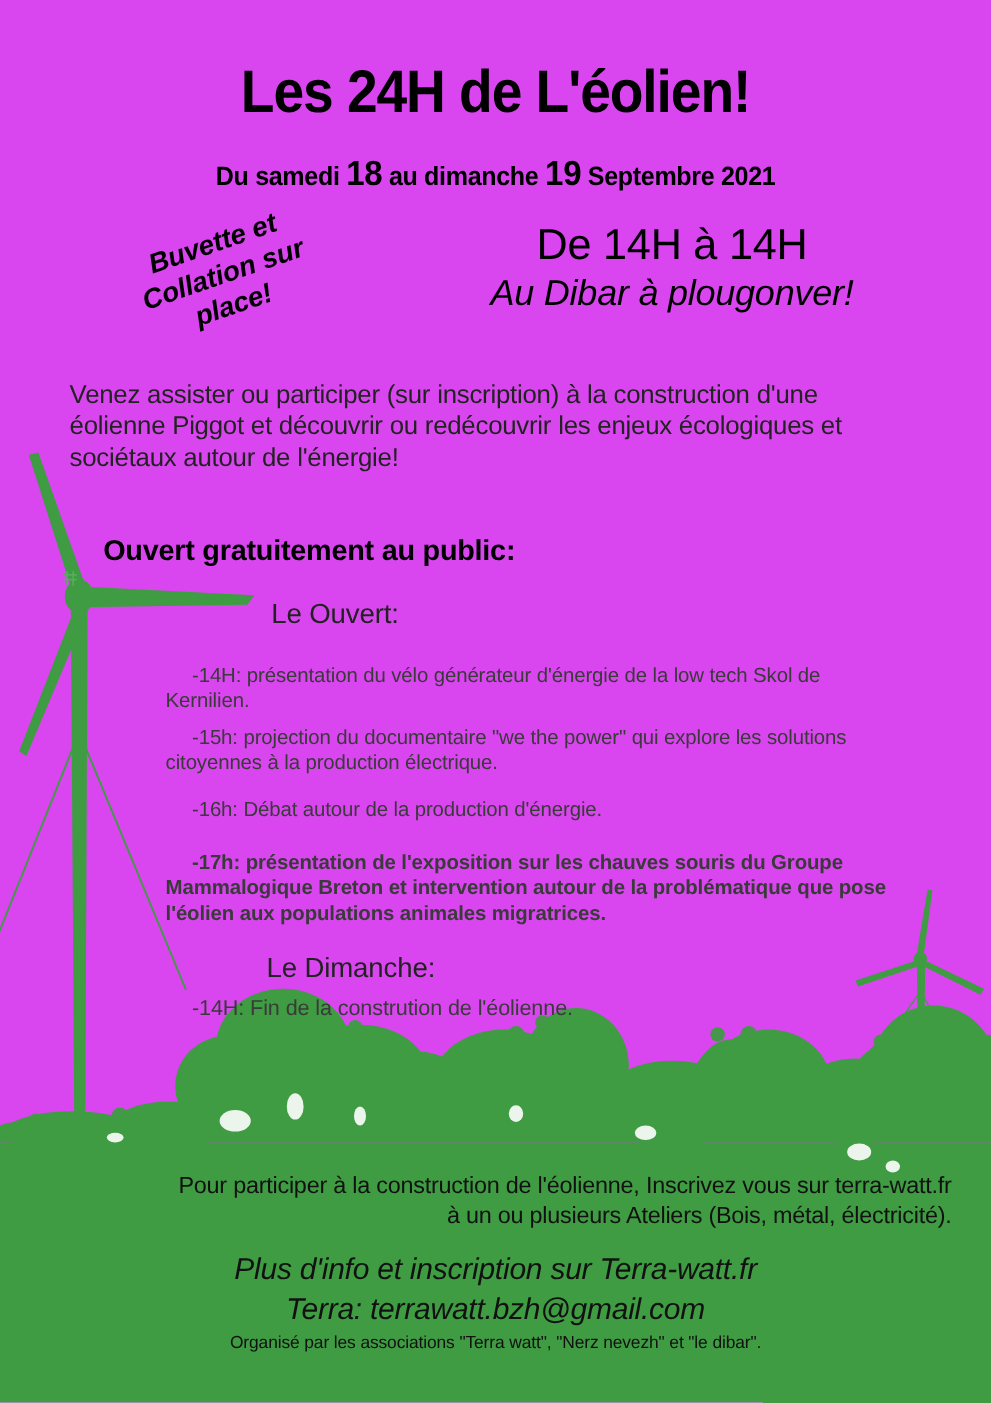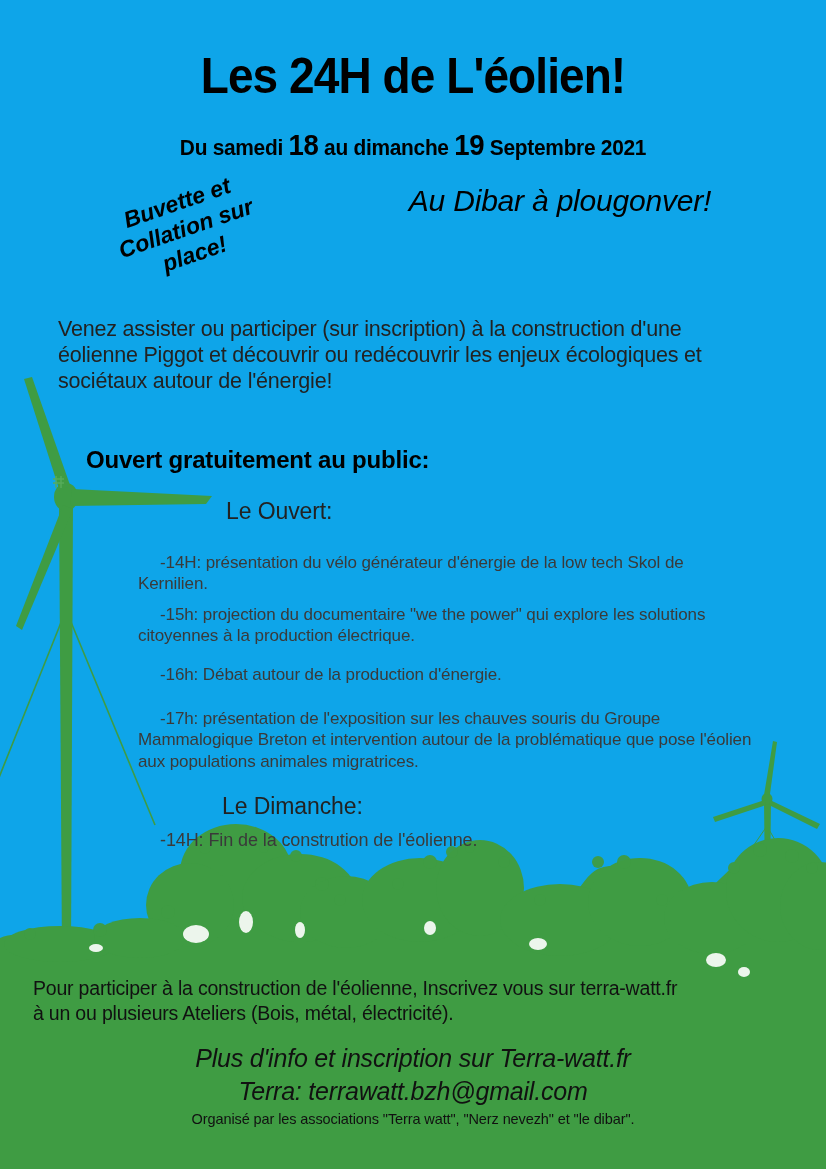--- a/index.html
+++ b/index.html
@@ -8,21 +8,21 @@
     background: #ffffff;
   }
   body {
     font-family: "Liberation Sans", sans-serif;
   }
   #poster {
     position: relative;
     width: 826px;
     height: 1169px;
     overflow: hidden;
-    background: #0ea5e9;
+    background: #d946ef;
   }
 
   
   #artwork {
     position: absolute;
     left: 0;
     top: 0;
     width: 826px;
     height: 1169px;
     z-index: 1;
@@ -140,29 +140,29 @@
     font-size: 17px;
     line-height: 1.25;
     color: #3a3a3a;
     letter-spacing: -0.1px;
     width: 620px;
   }
   .item .ind { padding-left: 22px; }
   .item.i1 { left: 138px; top: 552px; }
   .item.i2 { left: 138px; top: 604px; }
   .item.i3 { left: 138px; top: 664px; }
-  .item.i4 { left: 138px; top: 708px; }
+  .item.i4 { left: 138px; top: 708px; font-weight: bold; }
   .item.i5 { left: 160px; top: 829px; font-size: 18px; }
 
   
   .foot1 {
     left: 33px;
     top: 976px;
     width: 760px;
-    text-align: left;
+    text-align: right;
     font-size: 19.5px;
     line-height: 1.26;
     color: #111111;
     letter-spacing: -0.2px;
   }
   .foot2 {
     left: 33px;
     top: 1042px;
     width: 760px;
     text-align: center;
@@ -339,20 +339,21 @@
     </g>
   </svg>
 
   <div id="textlayer">
 
     <div class="abs title">Les 24H de L'éolien!</div>
 
     <div class="abs dateline"><span>Du samedi </span><span class="big">18</span><span> au dimanche </span><span class="big">19</span><span> Septembre 2021</span></div>
 
     <div class="abs timeblock">
+      <div class="l1">De 14H à 14H</div>
       <div class="l2">Au Dibar à plougonver!</div>
     </div>
 
     <div class="abs flash">
       <div>Buvette et</div>
       <div>Collation sur</div>
       <div>place!</div>
     </div>
 
     <div class="abs intro">Venez assister ou participer (sur inscription) à la construction d'une éolienne Piggot et découvrir ou redécouvrir les enjeux écologiques et sociétaux autour de l'énergie!</div>

